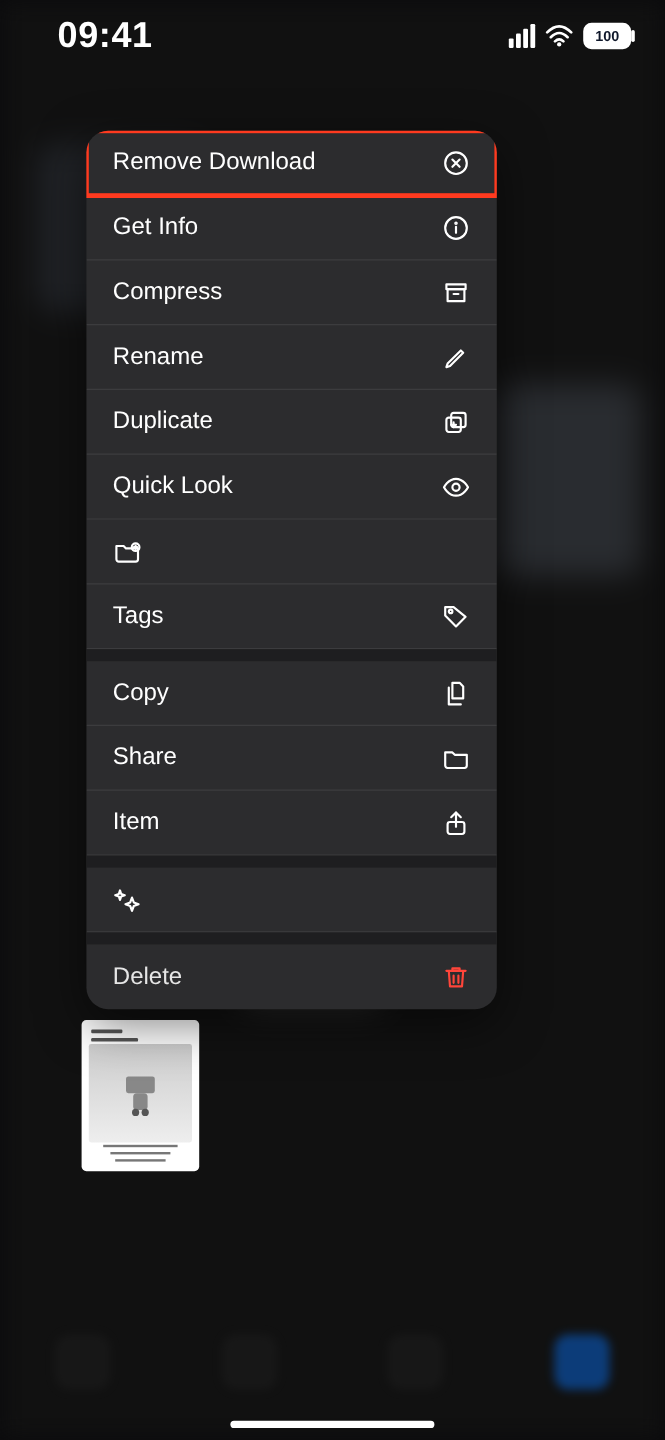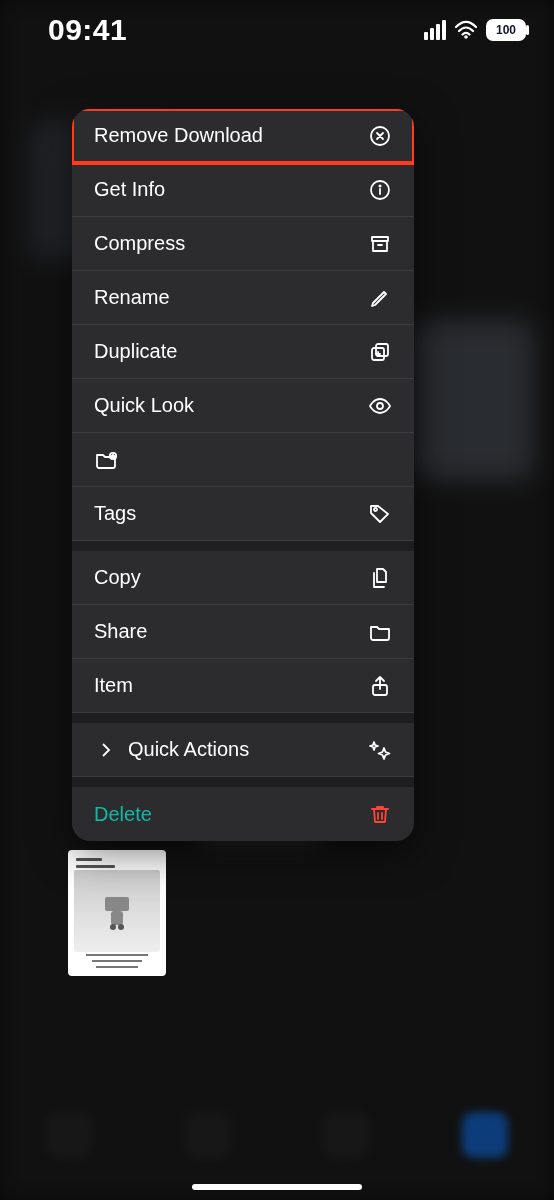--- a/index.html
+++ b/index.html
@@ -64,21 +64,21 @@
     color: #fff;
     cursor: pointer;
     border-bottom: 1px solid rgba(255,255,255,.08);
   }
   .menu-item:last-child { border-bottom: none; }
   .menu-item.highlighted {
     outline: 4px solid #ff3a1f;
     outline-offset: -2px;
   }
   .menu-group-gap { height: 10px; background: #1e1e20; }
-  .menu-item.danger { color: #14b8a6; }
+  .menu-item.danger { color: #e5e5e5; }
   .menu-item .left { display:flex; align-items:center; gap:10px; }
   .menu-item .icon { width: 24px; height: 24px; display:flex; align-items:center; justify-content:center; flex-shrink:0; }
   .menu-item svg { stroke: #fff; fill: none; stroke-width: 1.8; }
   .menu-item.danger svg { stroke: #ff453a; }
 
   .file-thumb {
     position: absolute;
     top: 850px;
     left: 68px;
     width: 98px;
@@ -250,28 +250,20 @@
       </div>
       <span class="icon" style="color: rgb(255, 255, 255);">
         <svg viewBox="0 0 24 24" stroke="currentColor" fill="none" stroke-width="1.8" stroke-linecap="round" stroke-linejoin="round">
           <path d="M12 3v12M8 7l4-4 4 4"></path>
           <rect x="5" y="11" width="14" height="10" rx="2"></rect>
         </svg>
       </span>
     </div>
     <div class="menu-group-gap"></div>
     <div class="menu-item">
-      <div class="left">
-        <span class="icon">
-          <svg viewBox="0 0 24 24" stroke="currentColor" fill="none" stroke-width="2">
-            <path d="M9 6l6 6-6 6"></path>
-          </svg>
-        </span>
-        <span>Quick Actions</span>
-      </div>
       <span class="icon" style="color: rgb(255, 255, 255);">
         <svg viewBox="0 0 24 24" stroke="currentColor" fill="none" stroke-width="1.8" stroke-linecap="round" stroke-linejoin="round">
           <path d="M6 4l1 3 3 1-3 1-1 3-1-3-3-1 3-1zM16 10l1.5 4 4 1.5-4 1.5L16 21l-1.5-4-4-1.5 4-1.5z"></path>
         </svg>
       </span>
     </div>
     <div class="menu-group-gap"></div>
     <div class="menu-item danger">
       <div class="left">
         <span>Delete</span>

